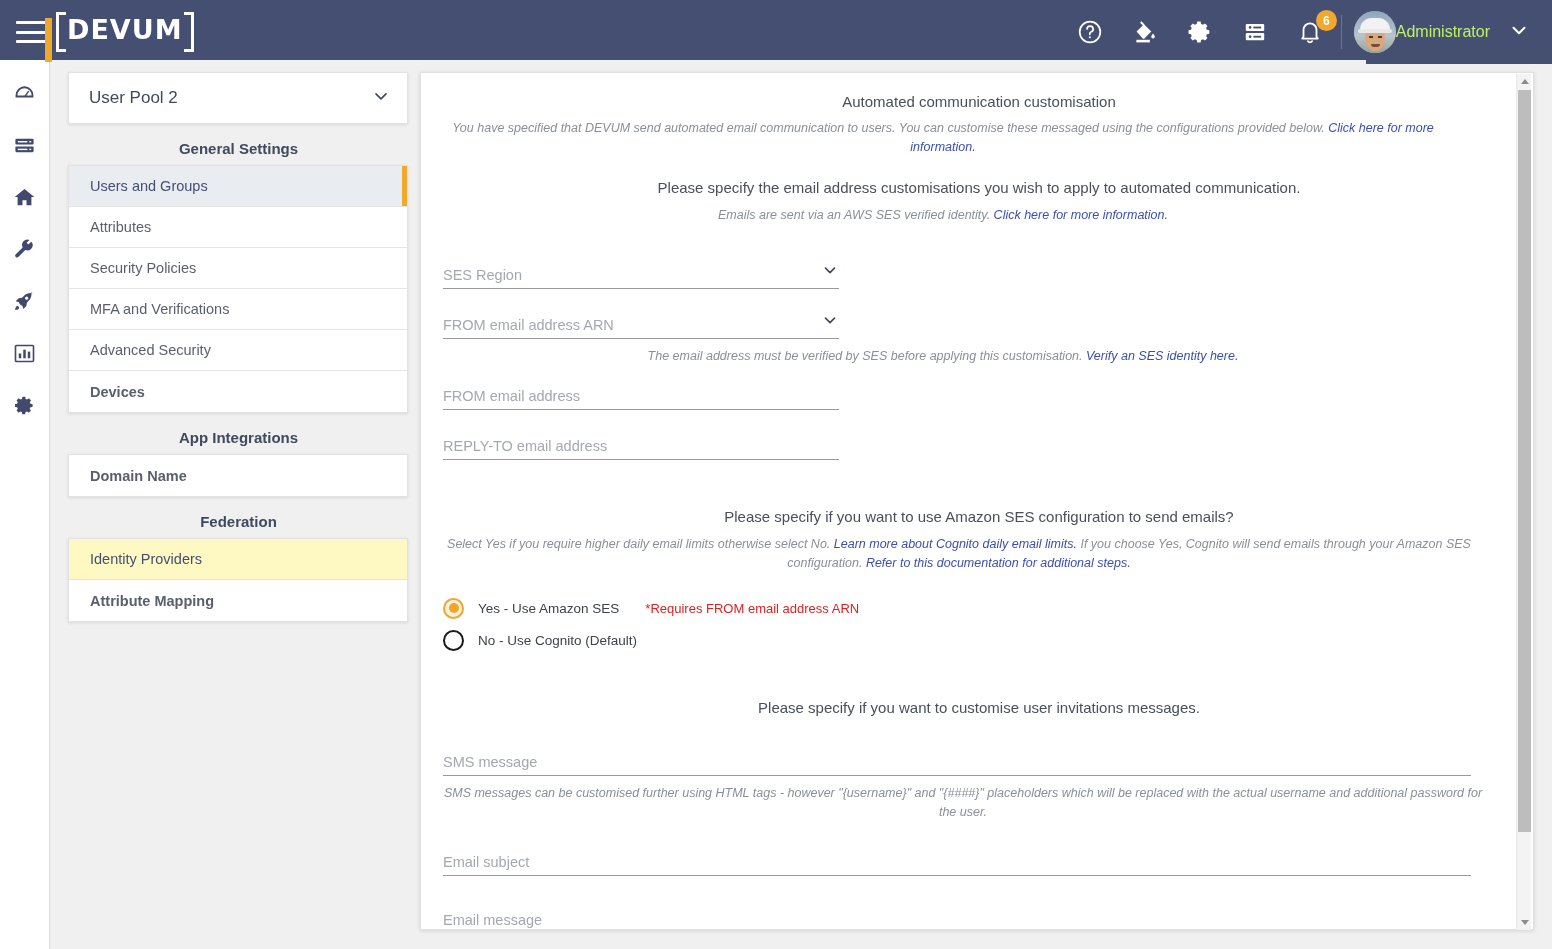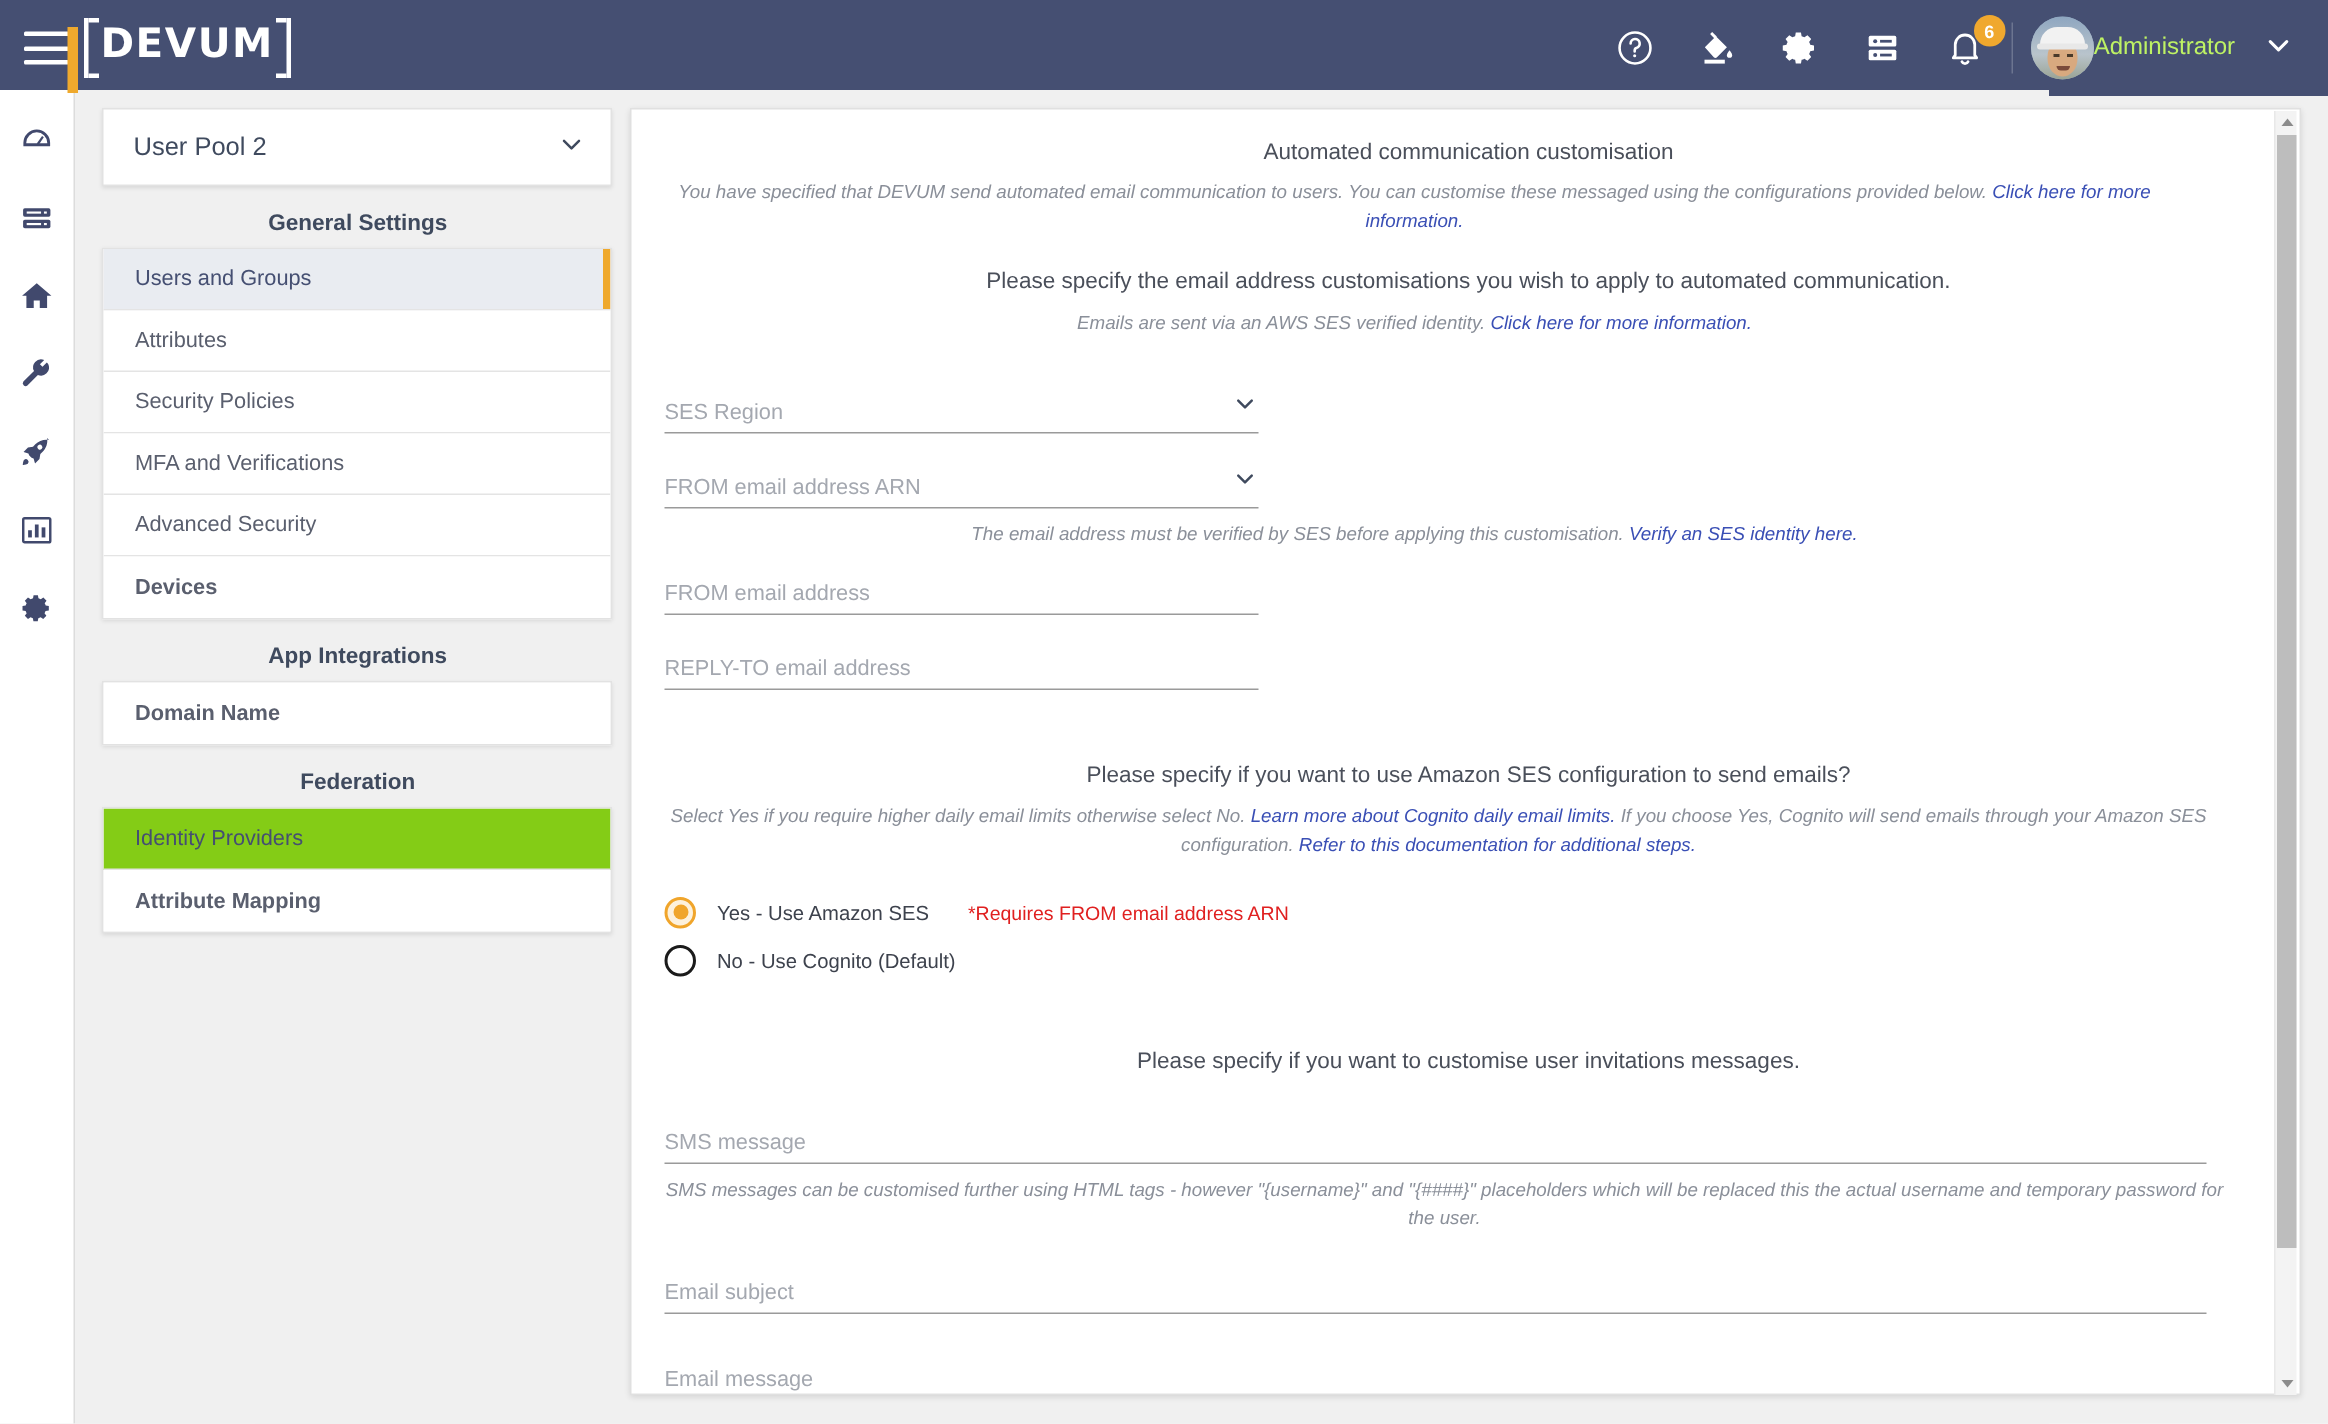--- a/index.html
+++ b/index.html
@@ -146,21 +146,21 @@
     cursor: pointer;
     position: relative;
     background: #ffffff;
   }
   .nav-item:last-child { border-bottom: none; font-weight: bold; }
   .nav-item.selected { background: #e9ecf1; color: #454f72; }
   .nav-item.selected::after {
     content: ""; position: absolute; right: 0; top: 0; bottom: 0;
     width: 5px; background: #efa92d;
   }
-  .nav-item.hovered { background: #84cc16; color: #454f72; }
+  .nav-item.hovered { background: #fef9c3; color: #454f72; }
 
   
   .content-panel {
     position: absolute; left: 370px; top: 12px;
     width: 1114px; height: 858px;
     background: #ffffff;
     border: 1px solid #e0e0e0;
     box-shadow: 0 1px 4px rgba(0,0,0,0.12);
   }
   .content-inner {
@@ -490,21 +490,21 @@
       <div class="radio-row">
         <div class="radio"></div>
         <span class="radio-label">No - Use Cognito (Default)</span>
       </div>
 
       <div class="h-question" style="margin-top:46px;">Please specify if you want to customise user invitations messages.</div>
 
       <div class="field" style="width:1028px; margin-top:26px;">
         <span class="fl">SMS message</span>
       </div>
-      <div class="hint" style="margin-top:8px; max-width:1040px;">SMS messages can be customised further using HTML tags - however "{username}" and "{####}" placeholders which will be replaced this the  actual username and temporary password for the user.</div>
+      <div class="hint" style="margin-top:8px; max-width:1040px;">SMS messages can be customised further using HTML tags - however "{username}" and "{####}" placeholders which will be replaced with the  actual username and additional password for the user.</div>
 
       <div class="field" style="width:1028px; margin-top:20px;">
         <span class="fl">Email subject</span>
       </div>
 
       <div class="field" style="width:1028px; margin-top:24px;">
         <span class="fl">Email message</span>
       </div>
 
     </div>

